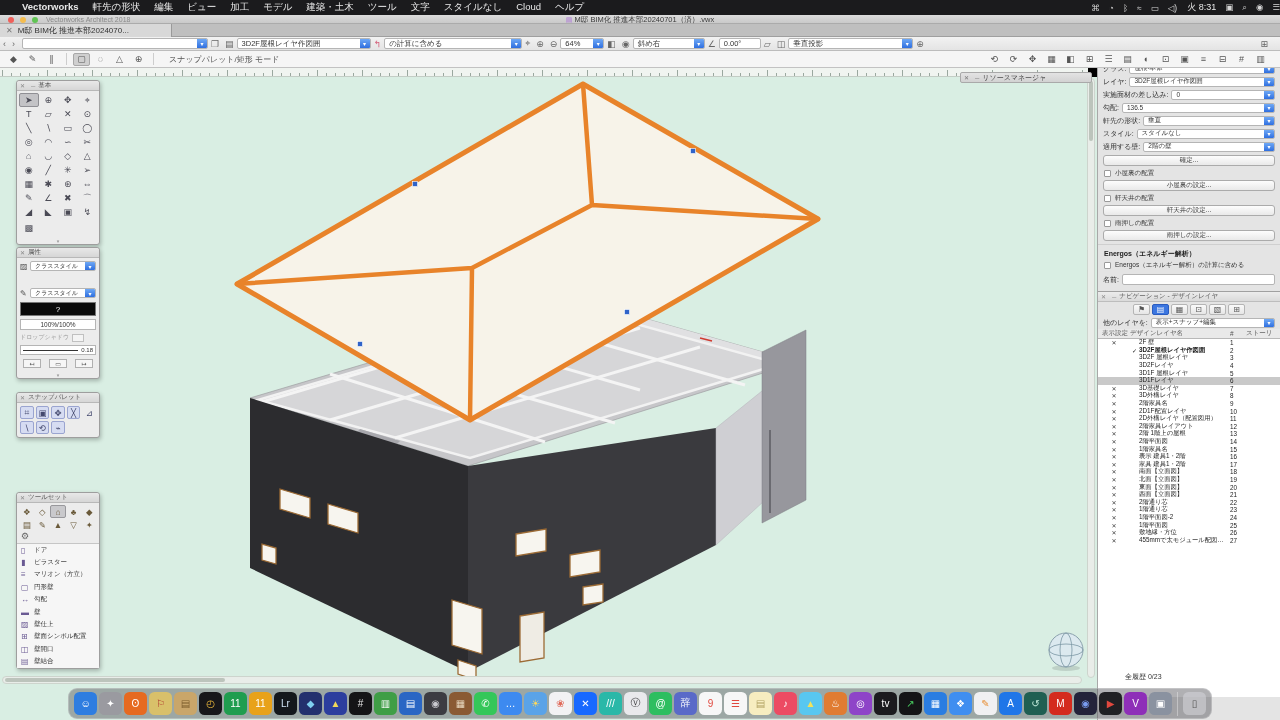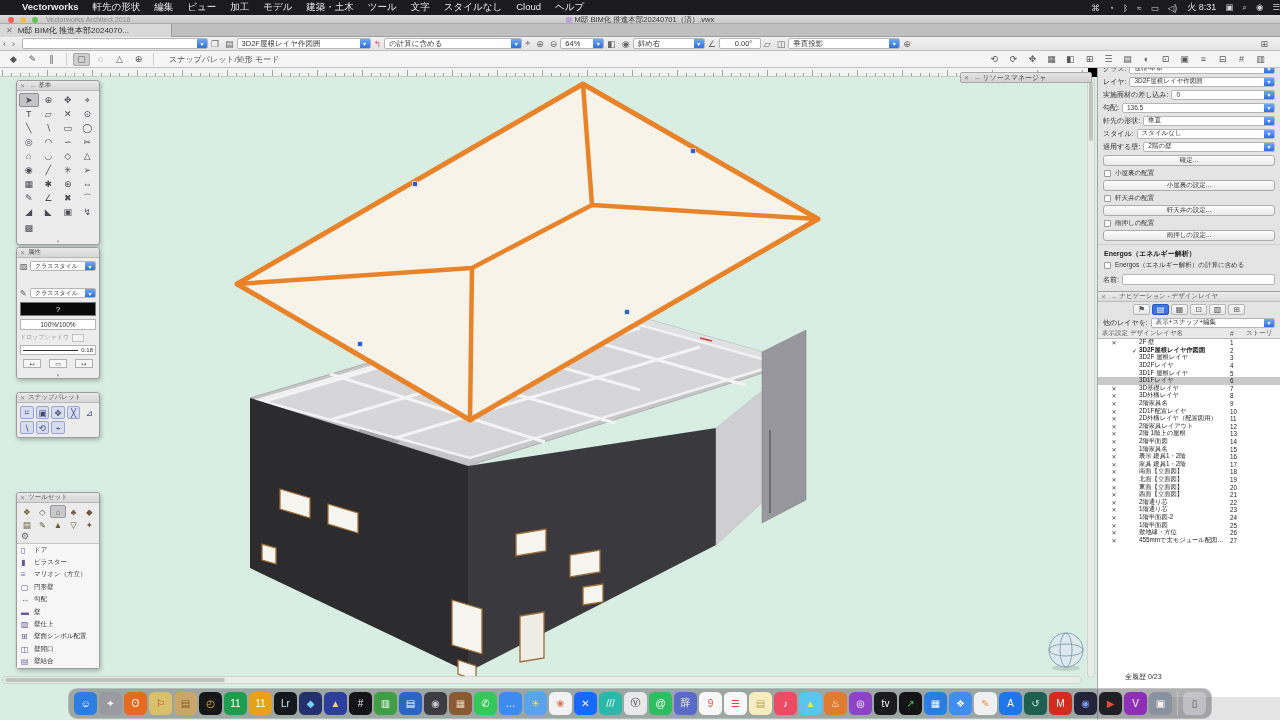--- a/index.html
+++ b/index.html
@@ -39,21 +39,21 @@
   #viewbar{position:absolute;left:0;top:37px;width:1280px;height:14px;background:linear-gradient(#f2f2f2,#e4e4e4);
     border-bottom:1px solid #bcbcbc;display:flex;align-items:center;z-index:28;font-size:8px;color:#444;}
   .vb-ic{margin:0 3px;color:#666;font-size:9px;}
   .vb-ic.pink{color:#d4607a;}
   .dd{height:11px;background:#fff;border:1px solid #b5b5b5;border-radius:2px;display:flex;align-items:center;
     font-size:7.5px;color:#333;padding-left:4px;position:relative;overflow:hidden;white-space:nowrap;}
   .dd .arr{position:absolute;right:0;top:0;bottom:0;width:10px;background:linear-gradient(#6ea8f5,#2f6fe0);
     color:#fff;font-size:6px;display:flex;align-items:center;justify-content:center;}
   .dd .ddtext{padding-right:12px;}
   .field{height:11px;background:#fff;border:1px solid #b5b5b5;border-radius:2px;font-size:7.5px;
-    display:flex;align-items:center;padding:0 15px;color:#333;}
+    display:flex;align-items:center;padding:0 4px;color:#333;}
 
   
   #modebar{position:absolute;left:0;top:51px;width:1280px;height:17px;background:#f5f5f5;
     border-bottom:1px solid #c2c2c2;display:flex;align-items:center;z-index:28;}
   .mb-btn{width:17px;height:13px;display:flex;align-items:center;justify-content:center;font-size:9px;
     color:#555;border-radius:2px;margin:0 1px;}
   .mb-btn.selected{background:#cfcfcf;border:1px solid #a8a8a8;}
   .mb-sep{width:1px;height:12px;background:#cdcdcd;margin:0 5px;}
   #modelabel{font-size:8px;color:#555;margin-left:10px;white-space:nowrap;}
   #modebar .right{margin-left:auto;margin-right:10px;display:flex;}
@@ -278,21 +278,21 @@
     <span class="vb-ic">◧</span>
     <span class="vb-ic">◉</span>
     <span class="dd" style="width:72px;">
         <span class="ddtext">斜め右</span>
         <span class="arr">▾</span>
       </span>
     <span class="vb-ic">∠</span>
     <span class="field" style="width:42px;">0.00°</span>
     <span class="vb-ic">▱</span>
     <span class="vb-ic">◫</span>
-    <span class="dd" style="width:112px;">
+    <span class="dd" style="width:125px;">
         <span class="ddtext">垂直投影</span>
         <span class="arr">▾</span>
       </span>
     <span class="vb-ic">⊕</span>
     <span class="vb-ic" style="margin-left:auto;margin-right:12px;">⊞</span>
   </div>
 
   <div id="modebar">
     <span style="display:flex;margin-left:4px;">
 

